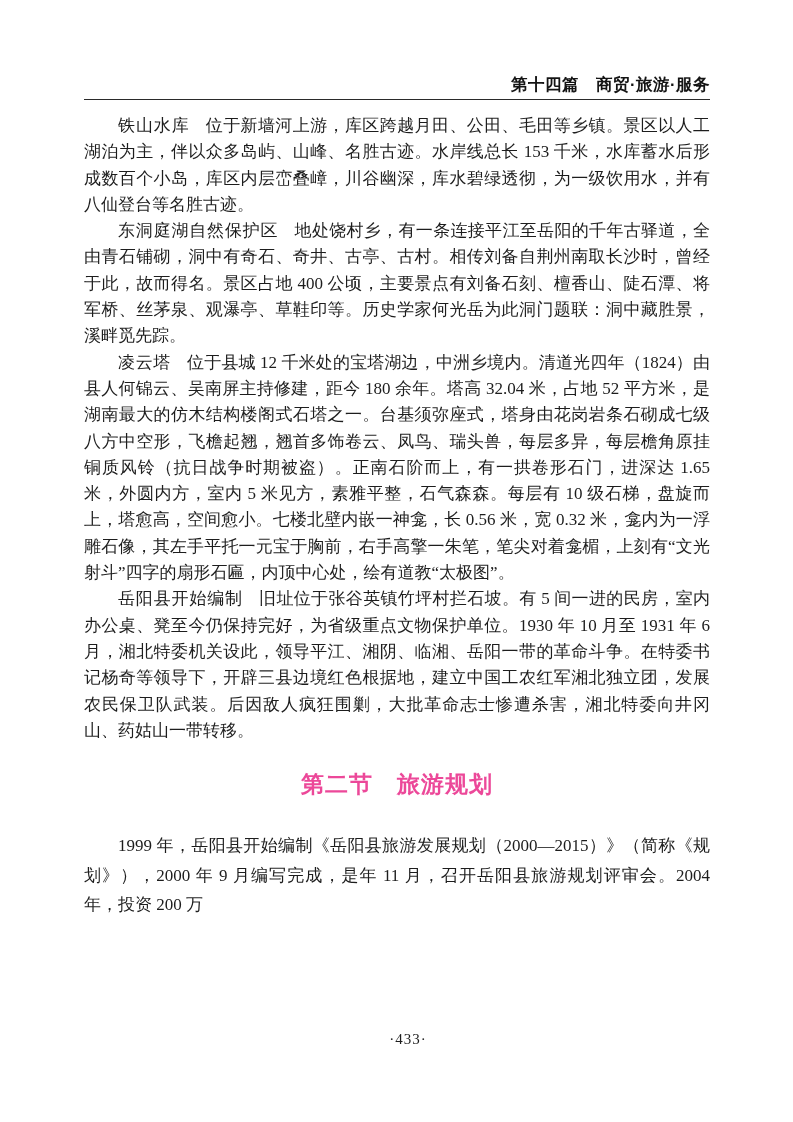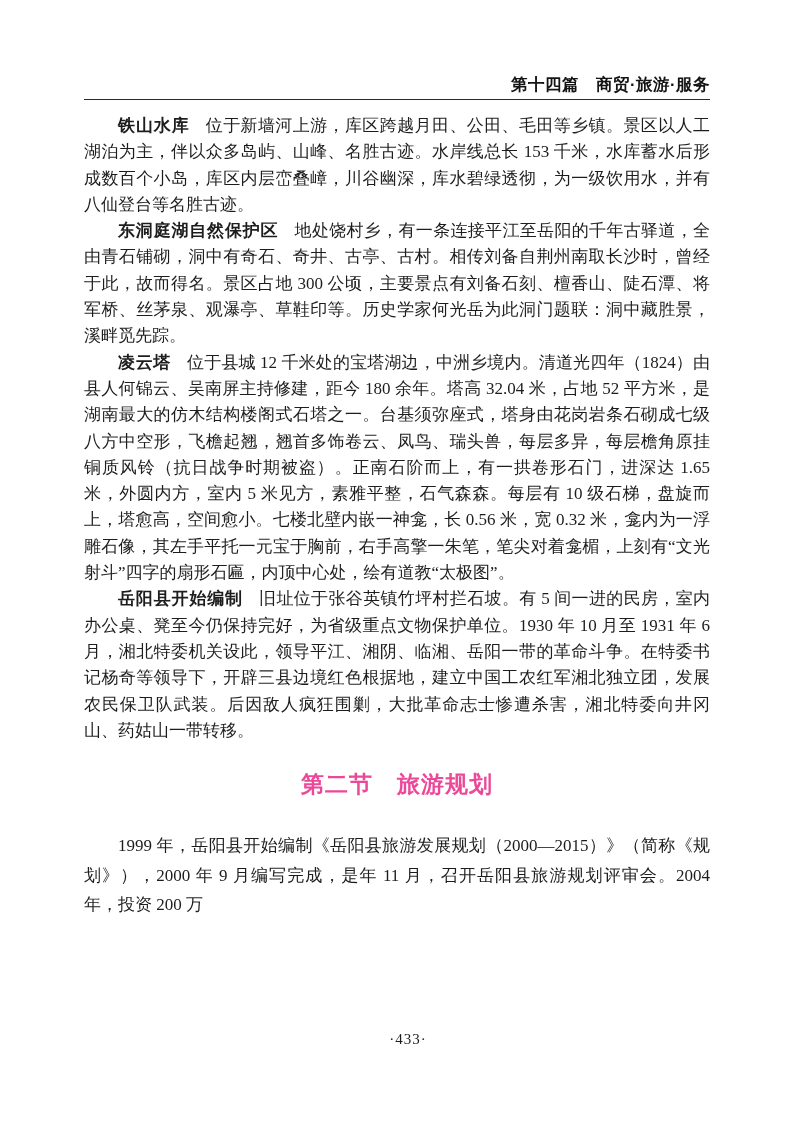--- a/index.html
+++ b/index.html
@@ -43,21 +43,21 @@
   }
   .body-text p.entry {
     margin: 0;
     font-size: 17px;
     line-height: 26.3px;
     text-align: justify;
     text-justify: inter-character;
     text-indent: 2em;
   }
   .term {
-    font-weight: 700;
+    font-weight: 400;
     margin-right: 0.95em;
     letter-spacing: 0.5px;
   }
   .section-heading {
     margin: 25px 0 0 0;
     text-align: center;
     font-family: "Liberation Sans", "DejaVu Sans", sans-serif;
     font-weight: 700;
     font-size: 23px;
     letter-spacing: 1px;
@@ -88,21 +88,21 @@
 <div class="page">
 
   <div class="running-header">第十四篇　商贸·旅游·服务</div>
 
   <div class="header-rule"></div>
 
   <div class="body-text">
 
     <p class="entry"><b class="term">铁山水库</b><span>位于新墙河上游，库区跨越月田、公田、毛田等乡镇。景区以人工湖泊为主，伴以众多岛屿、山峰、名胜古迹。水岸线总长 153 千米，水库蓄水后形成数百个小岛，库区内层峦叠嶂，川谷幽深，库水碧绿透彻，为一级饮用水，并有八仙登台等名胜古迹。</span></p>
 
-    <p class="entry"><b class="term">东洞庭湖自然保护区</b><span>地处饶村乡，有一条连接平江至岳阳的千年古驿道，全由青石铺砌，洞中有奇石、奇井、古亭、古村。相传刘备自荆州南取长沙时，曾经于此，故而得名。景区占地 300 公顷，主要景点有刘备石刻、檀香山、陡石潭、将军桥、丝茅泉、观瀑亭、草鞋印等。历史学家何光岳为此洞门题联：洞中藏胜景，溪畔觅先踪。</span></p>
+    <p class="entry"><b class="term">东洞庭湖自然保护区</b><span>地处饶村乡，有一条连接平江至岳阳的千年古驿道，全由青石铺砌，洞中有奇石、奇井、古亭、古村。相传刘备自荆州南取长沙时，曾经于此，故而得名。景区占地 400 公顷，主要景点有刘备石刻、檀香山、陡石潭、将军桥、丝茅泉、观瀑亭、草鞋印等。历史学家何光岳为此洞门题联：洞中藏胜景，溪畔觅先踪。</span></p>
 
 
     <p class="entry"><b class="term">凌云塔</b><span>位于县城 12 千米处的宝塔湖边，中洲乡境内。清道光四年（1824）由县人何锦云、吴南屏主持修建，距今 180 余年。塔高 32.04 米，占地 52 平方米，是湖南最大的仿木结构楼阁式石塔之一。台基须弥座式，塔身由花岗岩条石砌成七级八方中空形，飞檐起翘，翘首多饰卷云、凤鸟、瑞头兽，每层多异，每层檐角原挂铜质风铃（抗日战争时期被盗）。正南石阶而上，有一拱卷形石门，进深达 1.65 米，外圆内方，室内 5 米见方，素雅平整，石气森森。每层有 10 级石梯，盘旋而上，塔愈高，空间愈小。七楼北壁内嵌一神龛，长 0.56 米，宽 0.32 米，龛内为一浮雕石像，其左手平托一元宝于胸前，右手高擎一朱笔，笔尖对着龛楣，上刻有“文光射斗”四字的扇形石匾，内顶中心处，绘有道教“太极图”。</span></p>
 
 
     <p class="entry"><b class="term">岳阳县开始编制</b><span>旧址位于张谷英镇竹坪村拦石坡。有 5 间一进的民房，室内办公桌、凳至今仍保持完好，为省级重点文物保护单位。1930 年 10 月至 1931 年 6 月，湘北特委机关设此，领导平江、湘阴、临湘、岳阳一带的革命斗争。在特委书记杨奇等领导下，开辟三县边境红色根据地，建立中国工农红军湘北独立团，发展农民保卫队武装。后因敌人疯狂围剿，大批革命志士惨遭杀害，湘北特委向井冈山、药姑山一带转移。</span></p>
 
     <h2 class="section-heading">第二节　旅游规划</h2>
 
     <p class="closing">1999 年，岳阳县开始编制《岳阳县旅游发展规划（2000—2015）》（简称《规划》），2000 年 9 月编写完成，是年 11 月，召开岳阳县旅游规划评审会。2004 年，投资 200 万</p>

